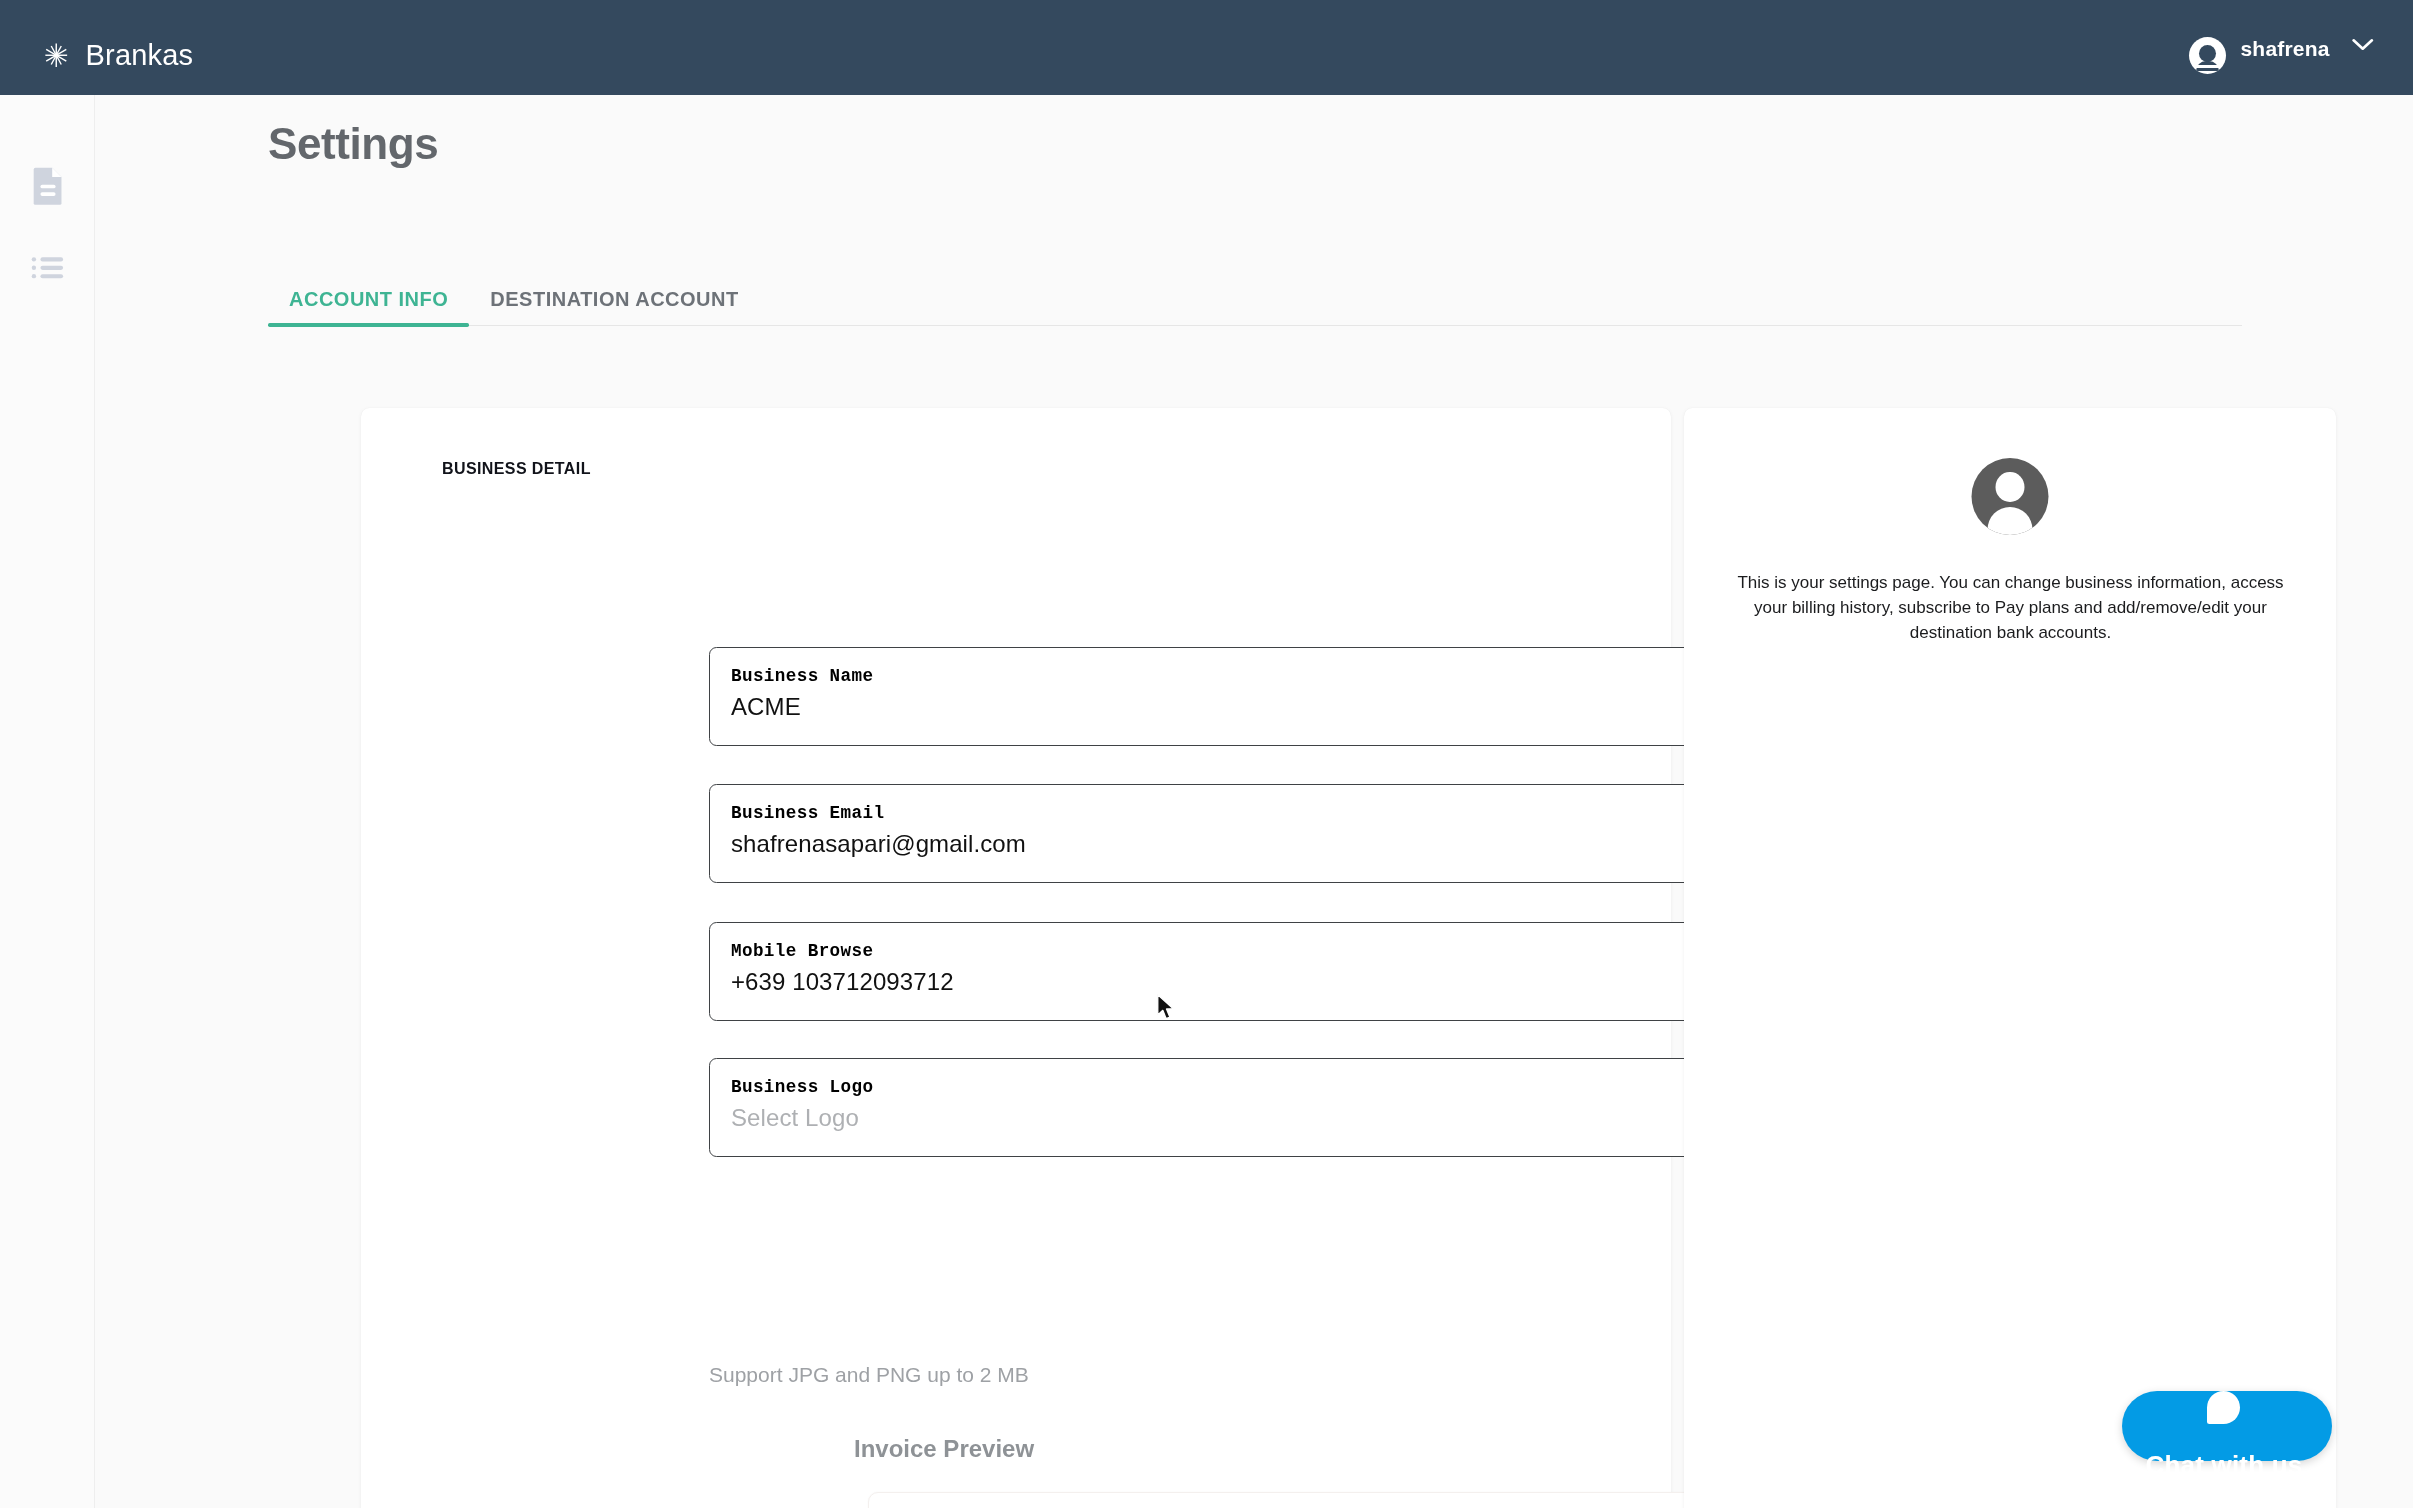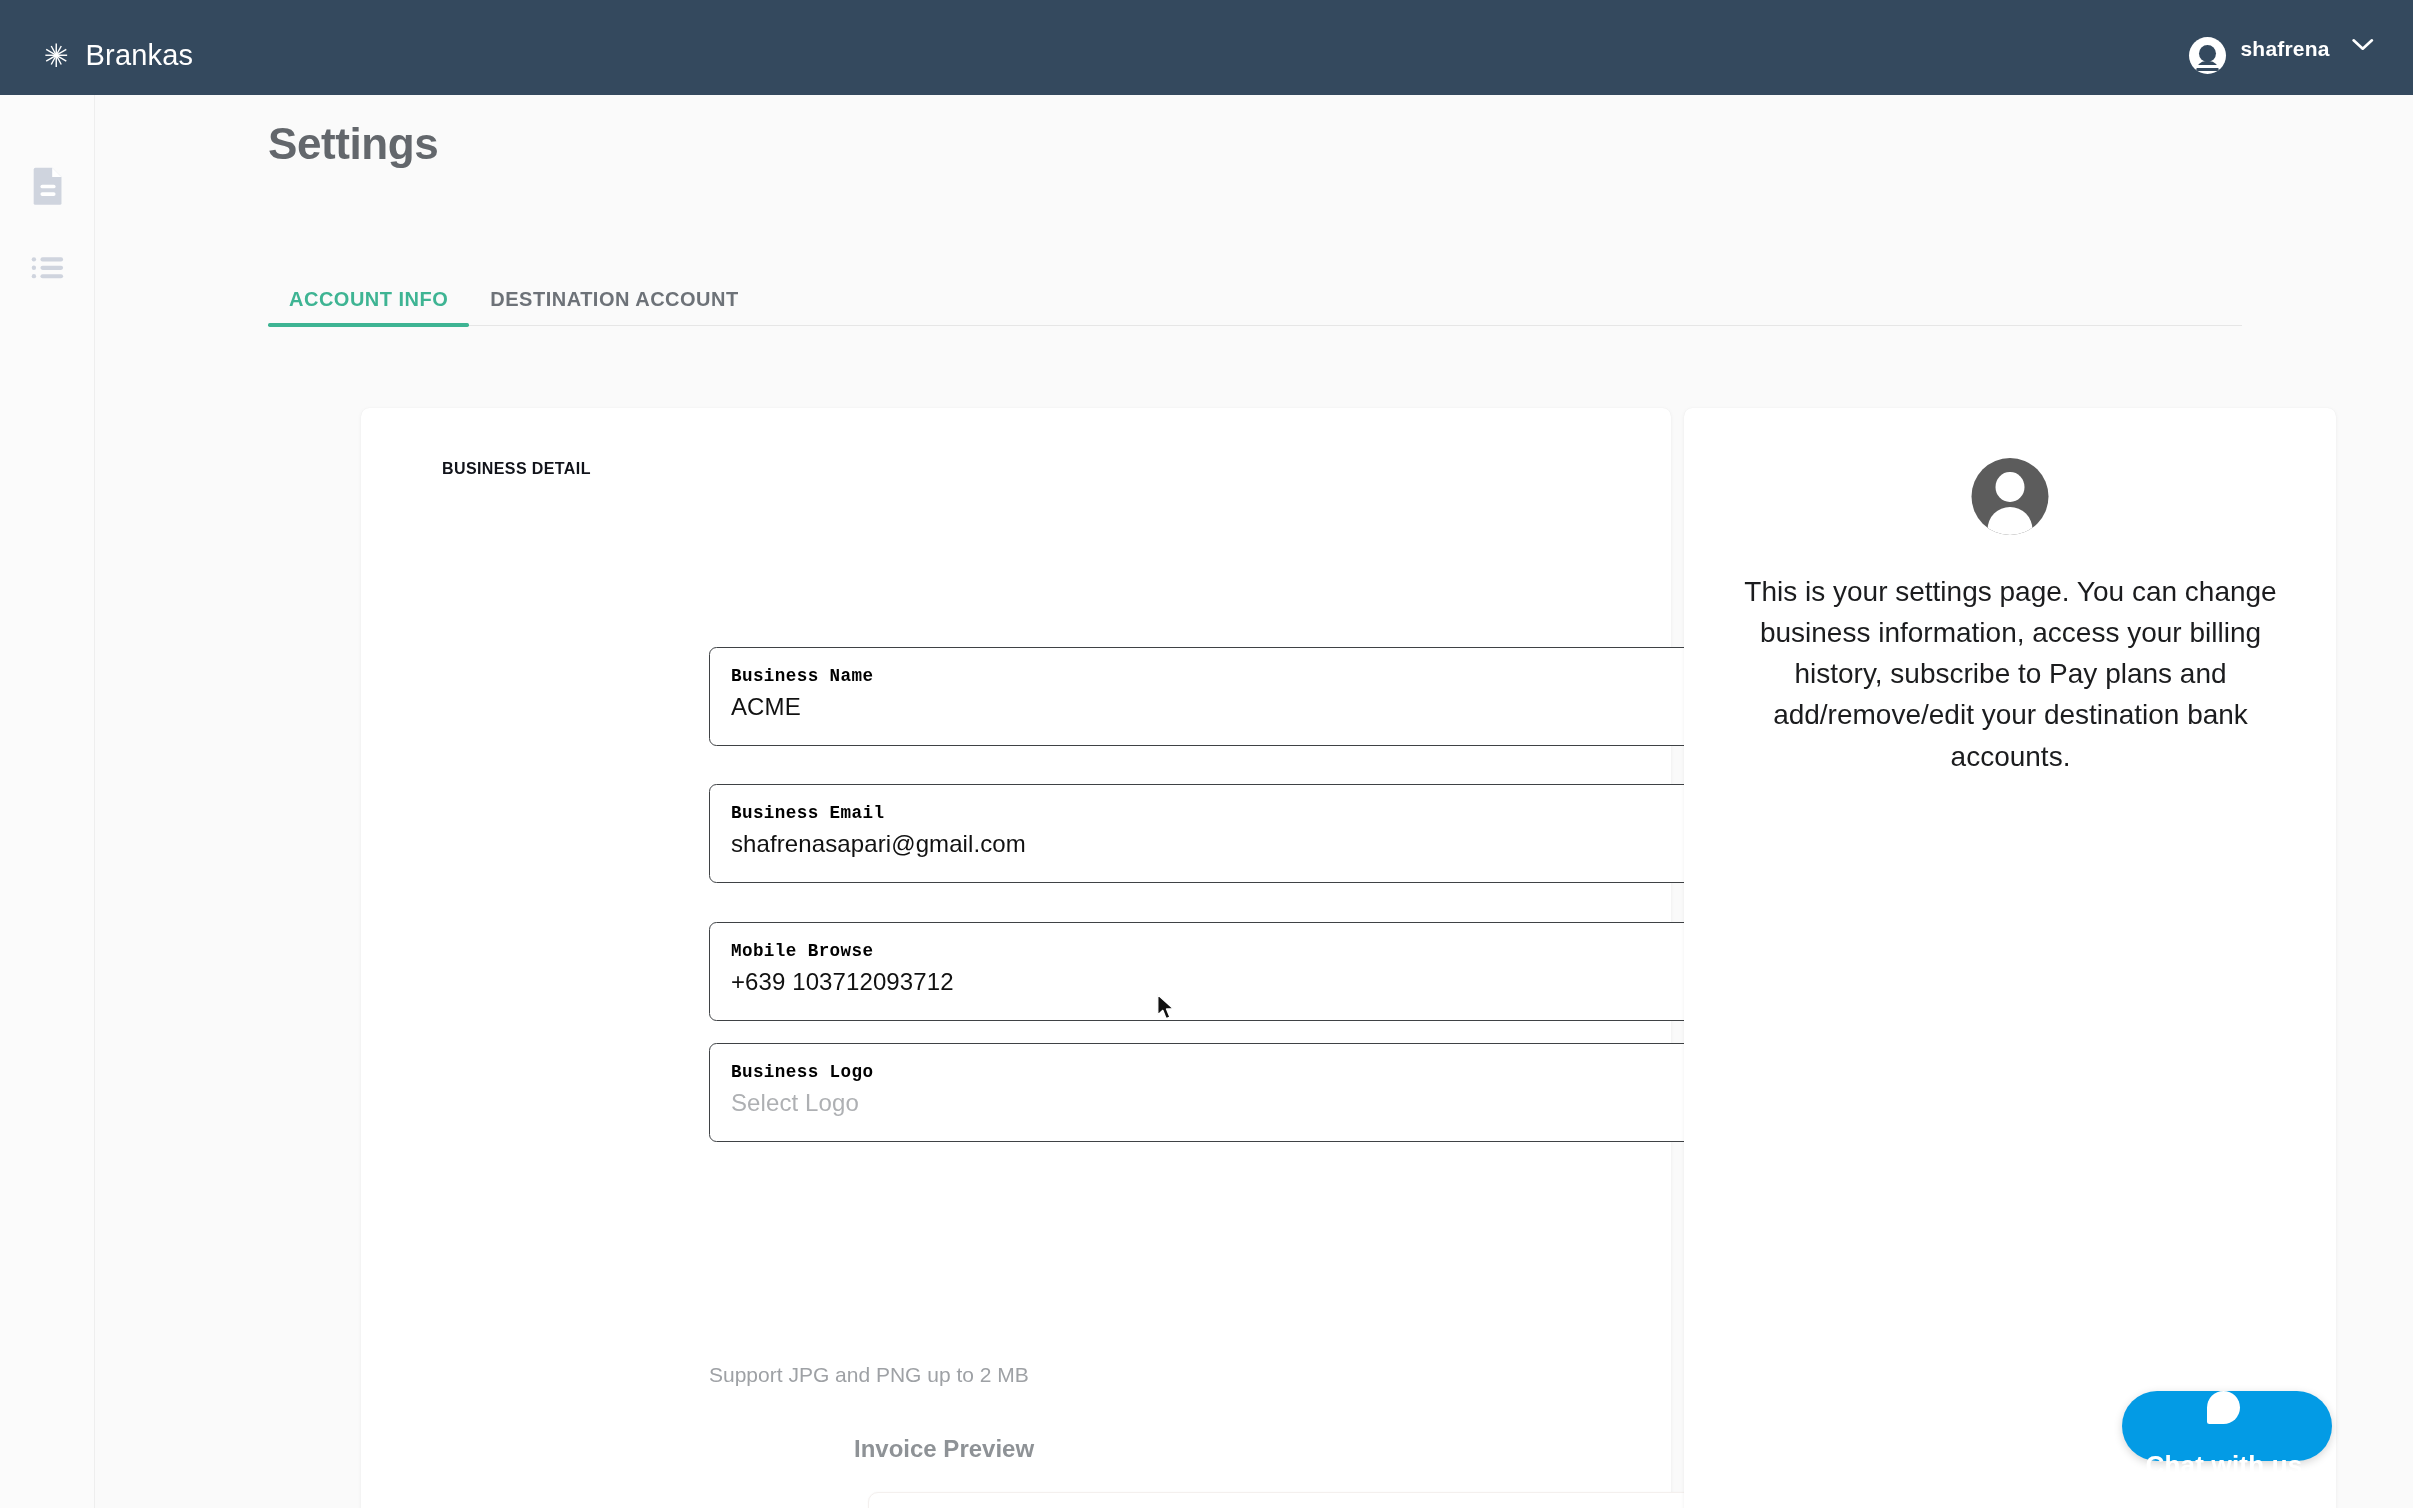--- a/index.html
+++ b/index.html
@@ -124,21 +124,21 @@
   }
   .field .val.placeholder{ color:#aeb0b3; }
   .edit-ic{
     position:absolute; right:22px; top:50%; transform:translateY(-50%);
     width:18.4px; height:22px; cursor:pointer;
   }
 
   #f-name { top:239px; }
   #f-email{ top:376px; }
   #f-phone{ top:514px; }
-  #f-logo { top:635px; }
+  #f-logo { top:650px; }
 
   .browse-btn{
     position:absolute; right:15px; top:50%; transform:translateY(-50%);
     width:144px; height:69px;
     border:1.7px solid #a9acaf; border-radius:7.5px;
     background:#fff; cursor:pointer;
     display:flex; align-items:center; justify-content:center;
     font-size:24px; font-weight:700; color:#2f3235;
   }
 
@@ -169,21 +169,21 @@
   .avatar-big .h{
     position:absolute; width:28.5px;height:30px;border-radius:50%;
     background:#fff; left:24px; top:14.2px;
   }
   .avatar-big .b{
     position:absolute; width:45px;height:45px;border-radius:50%;
     background:#fff; left:16px; top:49px;
   }
   .panel-text{
     position:absolute; left:50px; top:163px; width:553px;
-    font-size:28px; line-height:1.47; color:#1b1c1e; text-align:center;
+    font-size:17px; line-height:1.47; color:#1b1c1e; text-align:center;
   }
 
   
   .chat{
     position:absolute; left:2122px; top:1391px;
     height:70px; padding:0 30px 0 23.5px;
     background:#039be5; border-radius:35px;
     display:flex; align-items:center; gap:26px;
     cursor:pointer; z-index:60;
     box-shadow:0 2.5px 8.4px rgba(0,0,0,.17);

